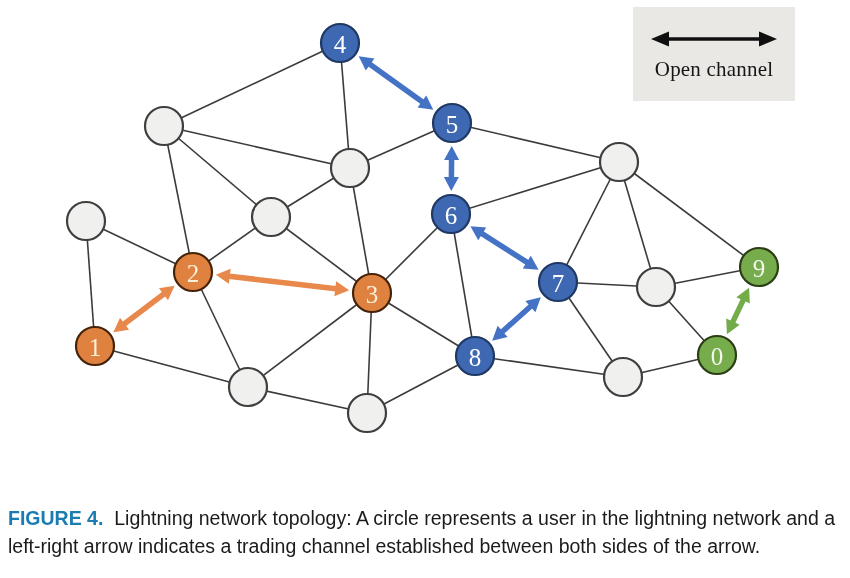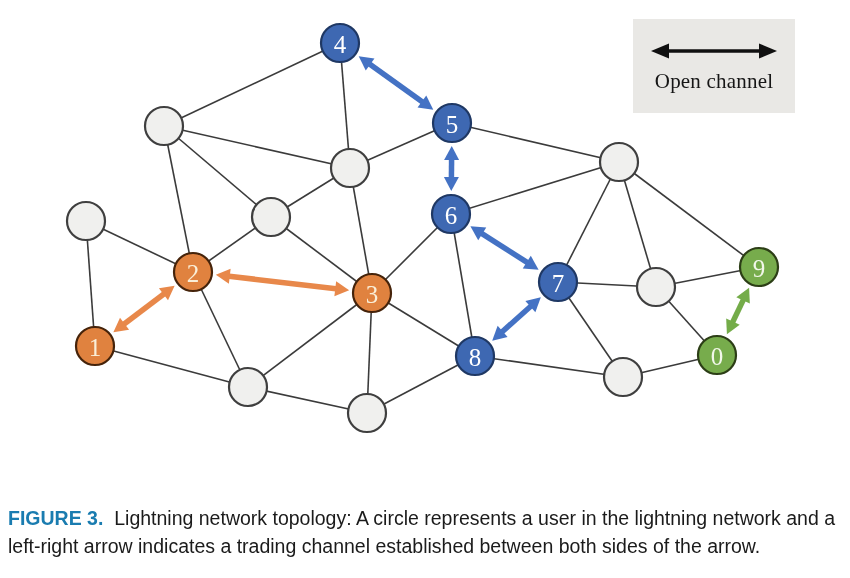--- a/index.html
+++ b/index.html
@@ -1,20 +1,20 @@
 <!DOCTYPE html>
 <html><head>
 <meta charset="utf-8">
 <style>
   html,body{margin:0;padding:0;background:#ffffff;}
   #page{position:relative;width:850px;height:578px;background:#ffffff;overflow:hidden;
         font-family:"Liberation Sans",sans-serif;}
   #figure-area{position:absolute;left:0;top:0;width:850px;height:470px;}
   #graph{position:absolute;left:0;top:0;}
-  #legend-box{position:absolute;left:633px;top:19px;width:162px;height:94px;
+  #legend-box{position:absolute;left:633px;top:7px;width:162px;height:94px;
       background:#e9e8e5;display:flex;flex-direction:column;align-items:center;
       justify-content:center;gap:6px;}
   #legend-label{font-family:"Liberation Serif",serif;font-size:21px;color:#161616;
       letter-spacing:0.2px;}
   #caption{position:absolute;left:8px;top:484px;width:838px;
       font-size:19.5px;line-height:1.45;color:#1b1b1b;}
   #caption .tag{font-weight:bold;}
 </style>
 </head>
 <body>
@@ -145,14 +145,14 @@
       </svg>
     <div id="legend-box" style="background: rgb(233, 232, 229);">
       <svg width="130" height="24" viewBox="0 0 130 24">
         <line x1="16" y1="12" x2="114" y2="12" stroke="#101010" stroke-width="3.6"></line>
         <polygon points="2,12 20,4.5 20,19.5" fill="#101010"></polygon>
         <polygon points="128,12 110,4.5 110,19.5" fill="#101010"></polygon>
       </svg>
       <span id="legend-label">Open channel</span>
     </div>
   </div>
-  <p id="caption"><span class="tag" style="color: rgb(26, 124, 176);">FIGURE 3.</span>&nbsp;&nbsp;<span>Lightning network topology: A circle represents a user in the lightning network and a left-right arrow indicates a trading channel established between both sides of the arrow.</span></p>
+  <p id="caption"><span class="tag" style="color: rgb(26, 124, 176);">FIGURE 4.</span>&nbsp;&nbsp;<span>Lightning network topology: A circle represents a user in the lightning network and a left-right arrow indicates a trading channel established between both sides of the arrow.</span></p>
 </div>
 
 </body></html>

